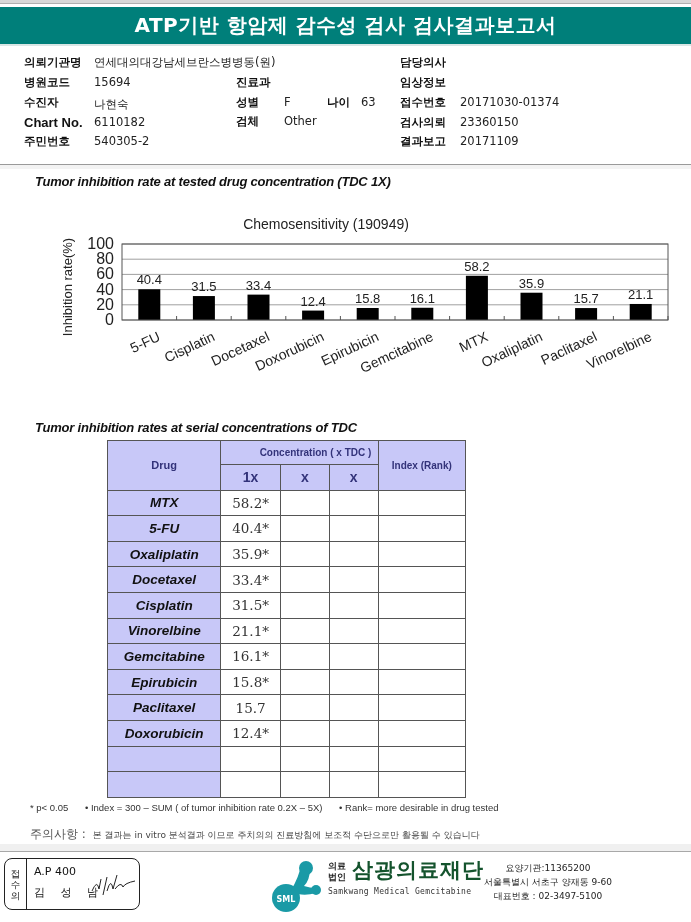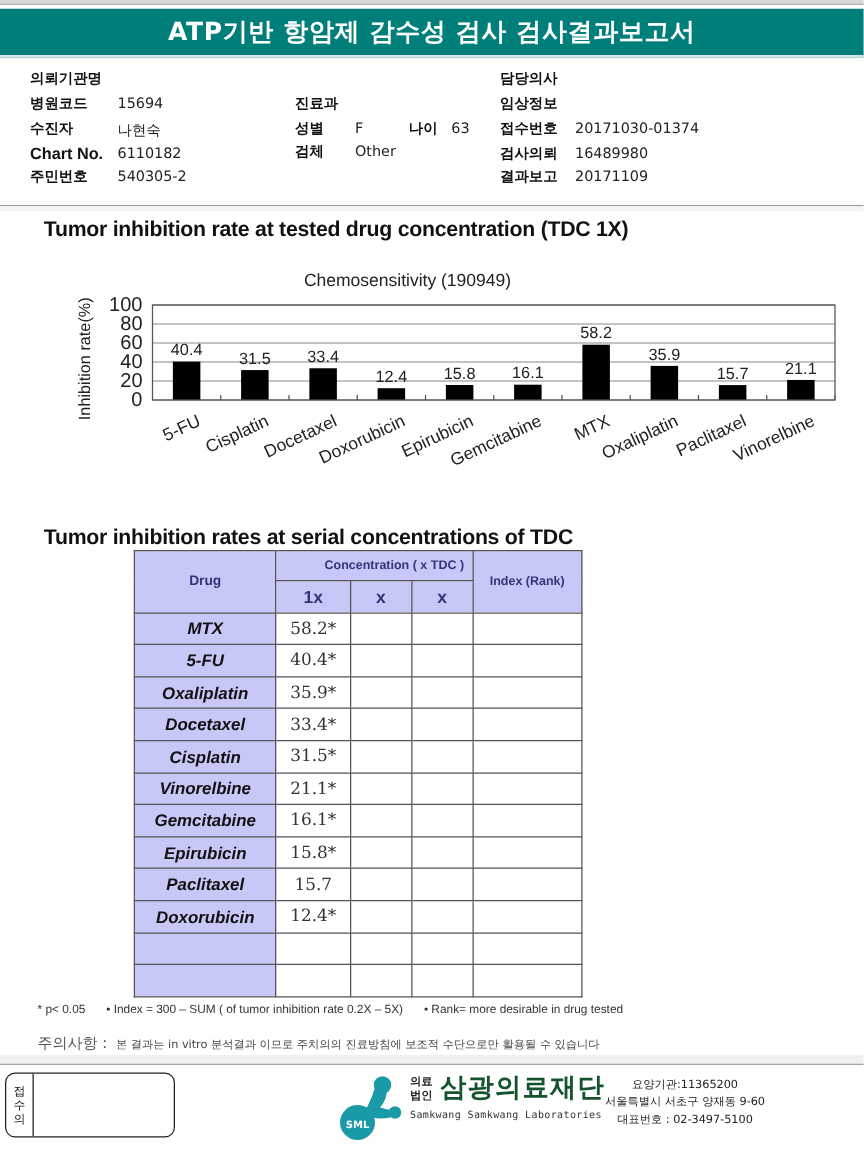--- a/index.html
+++ b/index.html
@@ -10,21 +10,21 @@
   .title-bar { position: absolute; left: 0; top: 7px; width: 691px; height: 39px; background: #007f7a; border-bottom: 2px solid #d9e6e5;
     display: flex; align-items: center; justify-content: center; color: #fff; font-size: 20px; font-weight: bold; letter-spacing: 0.5px; }
 
   .info { position: absolute; left: 0; top: 48px; width: 691px; height: 105px; font-size: 11.5px; }
   .info .lbl { position: absolute; font-weight: bold; color: #111; }
   .info .val { position: absolute; color: #222; }
 
   .sep { position: absolute; left: 0; width: 691px; height: 1px; background: #9a9a9a; }
   .sep-shade { position: absolute; left: 0; width: 691px; background: #f3f3f3; }
 
-  .section-title { position: absolute; left: 35px; font-family: "Liberation Sans", sans-serif; font-size: 17px; font-weight: bold; color: #111; letter-spacing: -0.2px; }
+  .section-title { position: absolute; left: 35px; font-family: "Liberation Sans", sans-serif; font-size: 13px; font-weight: bold; color: #111; letter-spacing: -0.2px; font-style: italic; }
 
   #chart { position: absolute; left: 50px; top: 208px; width: 641px; height: 185px; }
   #chart text { font-family: "Liberation Sans", sans-serif; fill: #222; }
 
   table.tdc { position: absolute; left: 107px; top: 440px; width: 359px; border-collapse: collapse; font-family: "Liberation Sans", sans-serif; }
   table.tdc td { border: 1px solid #555; height: 25.6px; text-align: center; }
   table.tdc td.hdr { background: #c8c8f8; color: #33337a; font-size: 10px; font-weight: bold; }
   table.tdc td.hdr-big { background: #c8c8f8; color: #33337a; font-size: 14px; font-weight: bold; }
   table.tdc td.drug { background: #c8c8f8; font-style: italic; font-weight: bold; font-size: 13.5px; color: #111; }
   table.tdc td.val { font-family: "DejaVu Serif", serif; font-size: 13.5px; color: #333; }
@@ -53,20 +53,21 @@
 </head>
 <body>
 
 <div class="top-rule"></div>
 <div class="title-bar">
   <span>ATP기반 항암제 감수성 검사 검사결과보고서</span>
 </div>
 
 <div class="info">
   <span class="lbl" style="left:24px;top:7px;">의뢰기관명</span>
+  <span class="val" style="left:94px;top:7px;">연세대의대강남세브란스병병동(원)</span>
 
   <span class="lbl" style="left:24px;top:27px;">병원코드</span>
   <span class="val" style="left:94px;top:27px;">15694</span>
   <span class="lbl" style="left:236px;top:27px;">진료과</span>
 
   <span class="lbl" style="left:24px;top:47px;">수진자</span>
   <span class="val" style="left:94px;top:49px;">나현숙</span>
   <span class="lbl" style="left:236px;top:47px;">성별</span>
   <span class="val" style="left:284px;top:47px;">F</span>
   <span class="lbl" style="left:327px;top:47px;">나이</span>
@@ -78,21 +79,21 @@
   <span class="val" style="left:284px;top:66px;">Other</span>
 
   <span class="lbl" style="left:24px;top:86px;">주민번호</span>
   <span class="val" style="left:94px;top:86px;">540305-2</span>
 
   <span class="lbl" style="left:400px;top:7px;">담당의사</span>
   <span class="lbl" style="left:400px;top:27px;">임상정보</span>
   <span class="lbl" style="left:400px;top:47px;">접수번호</span>
   <span class="val" style="left:460px;top:47px;">20171030-01374</span>
   <span class="lbl" style="left:400px;top:67px;">검사의뢰</span>
-  <span class="val" style="left:460px;top:67px;">16489980</span>
+  <span class="val" style="left:460px;top:67px;">23360150</span>
   <span class="lbl" style="left:400px;top:86px;">결과보고</span>
   <span class="val" style="left:460px;top:86px;">20171109</span>
 </div>
 
 <div class="sep" style="top:164px;"></div>
 <div class="sep-shade" style="top:165px;height:4px;"></div>
 
 <div class="section-title" style="top:174px;">Tumor inhibition rate at tested drug concentration (TDC 1X)</div>
 
 <svg id="chart" viewBox="0 0 641 185" xmlns="http://www.w3.org/2000/svg">
@@ -275,34 +276,41 @@
 </div>
 
 <div class="bottom-shade"></div>
 
 <div class="stamp">
   <div class="side">
     <span>접</span>
     <span>수</span>
     <span>의</span>
   </div>
+  <div class="body">
+    <div>A.P 400</div>
+    <div class="l2">김 성 남</div>
+    <svg class="sig" width="48" height="30" viewBox="0 0 48 30">
+      <path d="M3 20 Q8 8 10 18 L12 8 M14 24 L18 6 M18 20 Q22 6 24 18 L28 4 M26 18 Q32 10 34 16 Q36 12 46 10" fill="none" stroke="#222" stroke-width="1"></path>
+    </svg>
+  </div>
 </div>
 
 <div class="org">
   <svg class="logo" width="54" height="56" viewBox="0 0 54 56">
     <circle cx="16" cy="40" r="14" fill="#1a9aa6"></circle>
     <circle cx="36" cy="10" r="7" fill="#1a9aa6"></circle>
     <circle cx="46" cy="32" r="5" fill="#1a9aa6"></circle>
     <path d="M16 40 Q26 26 30 12 L40 10 Q40 22 34 28 Q40 30 46 30 L46 35 Q36 38 28 36 Z" fill="#1a9aa6"></path>
     <text x="16" y="44" text-anchor="middle" font-size="8" font-weight="bold" fill="#fff" font-family="DejaVu Sans, sans-serif">SML</text>
   </svg>
   <div class="pfx">
     <div>의료</div>
     <div>법인</div>
   </div>
   <div class="name">삼광의료재단</div>
-  <div class="en">Samkwang Samkwang Laboratories</div>
+  <div class="en">Samkwang Medical Gemcitabine</div>
   <div class="addr">
     <div>요양기관:11365200</div>
     <div>서울특별시 서초구 양재동 9-60</div>
     <div>대표번호 : 02-3497-5100</div>
   </div>
 </div>
 
 </body></html>

